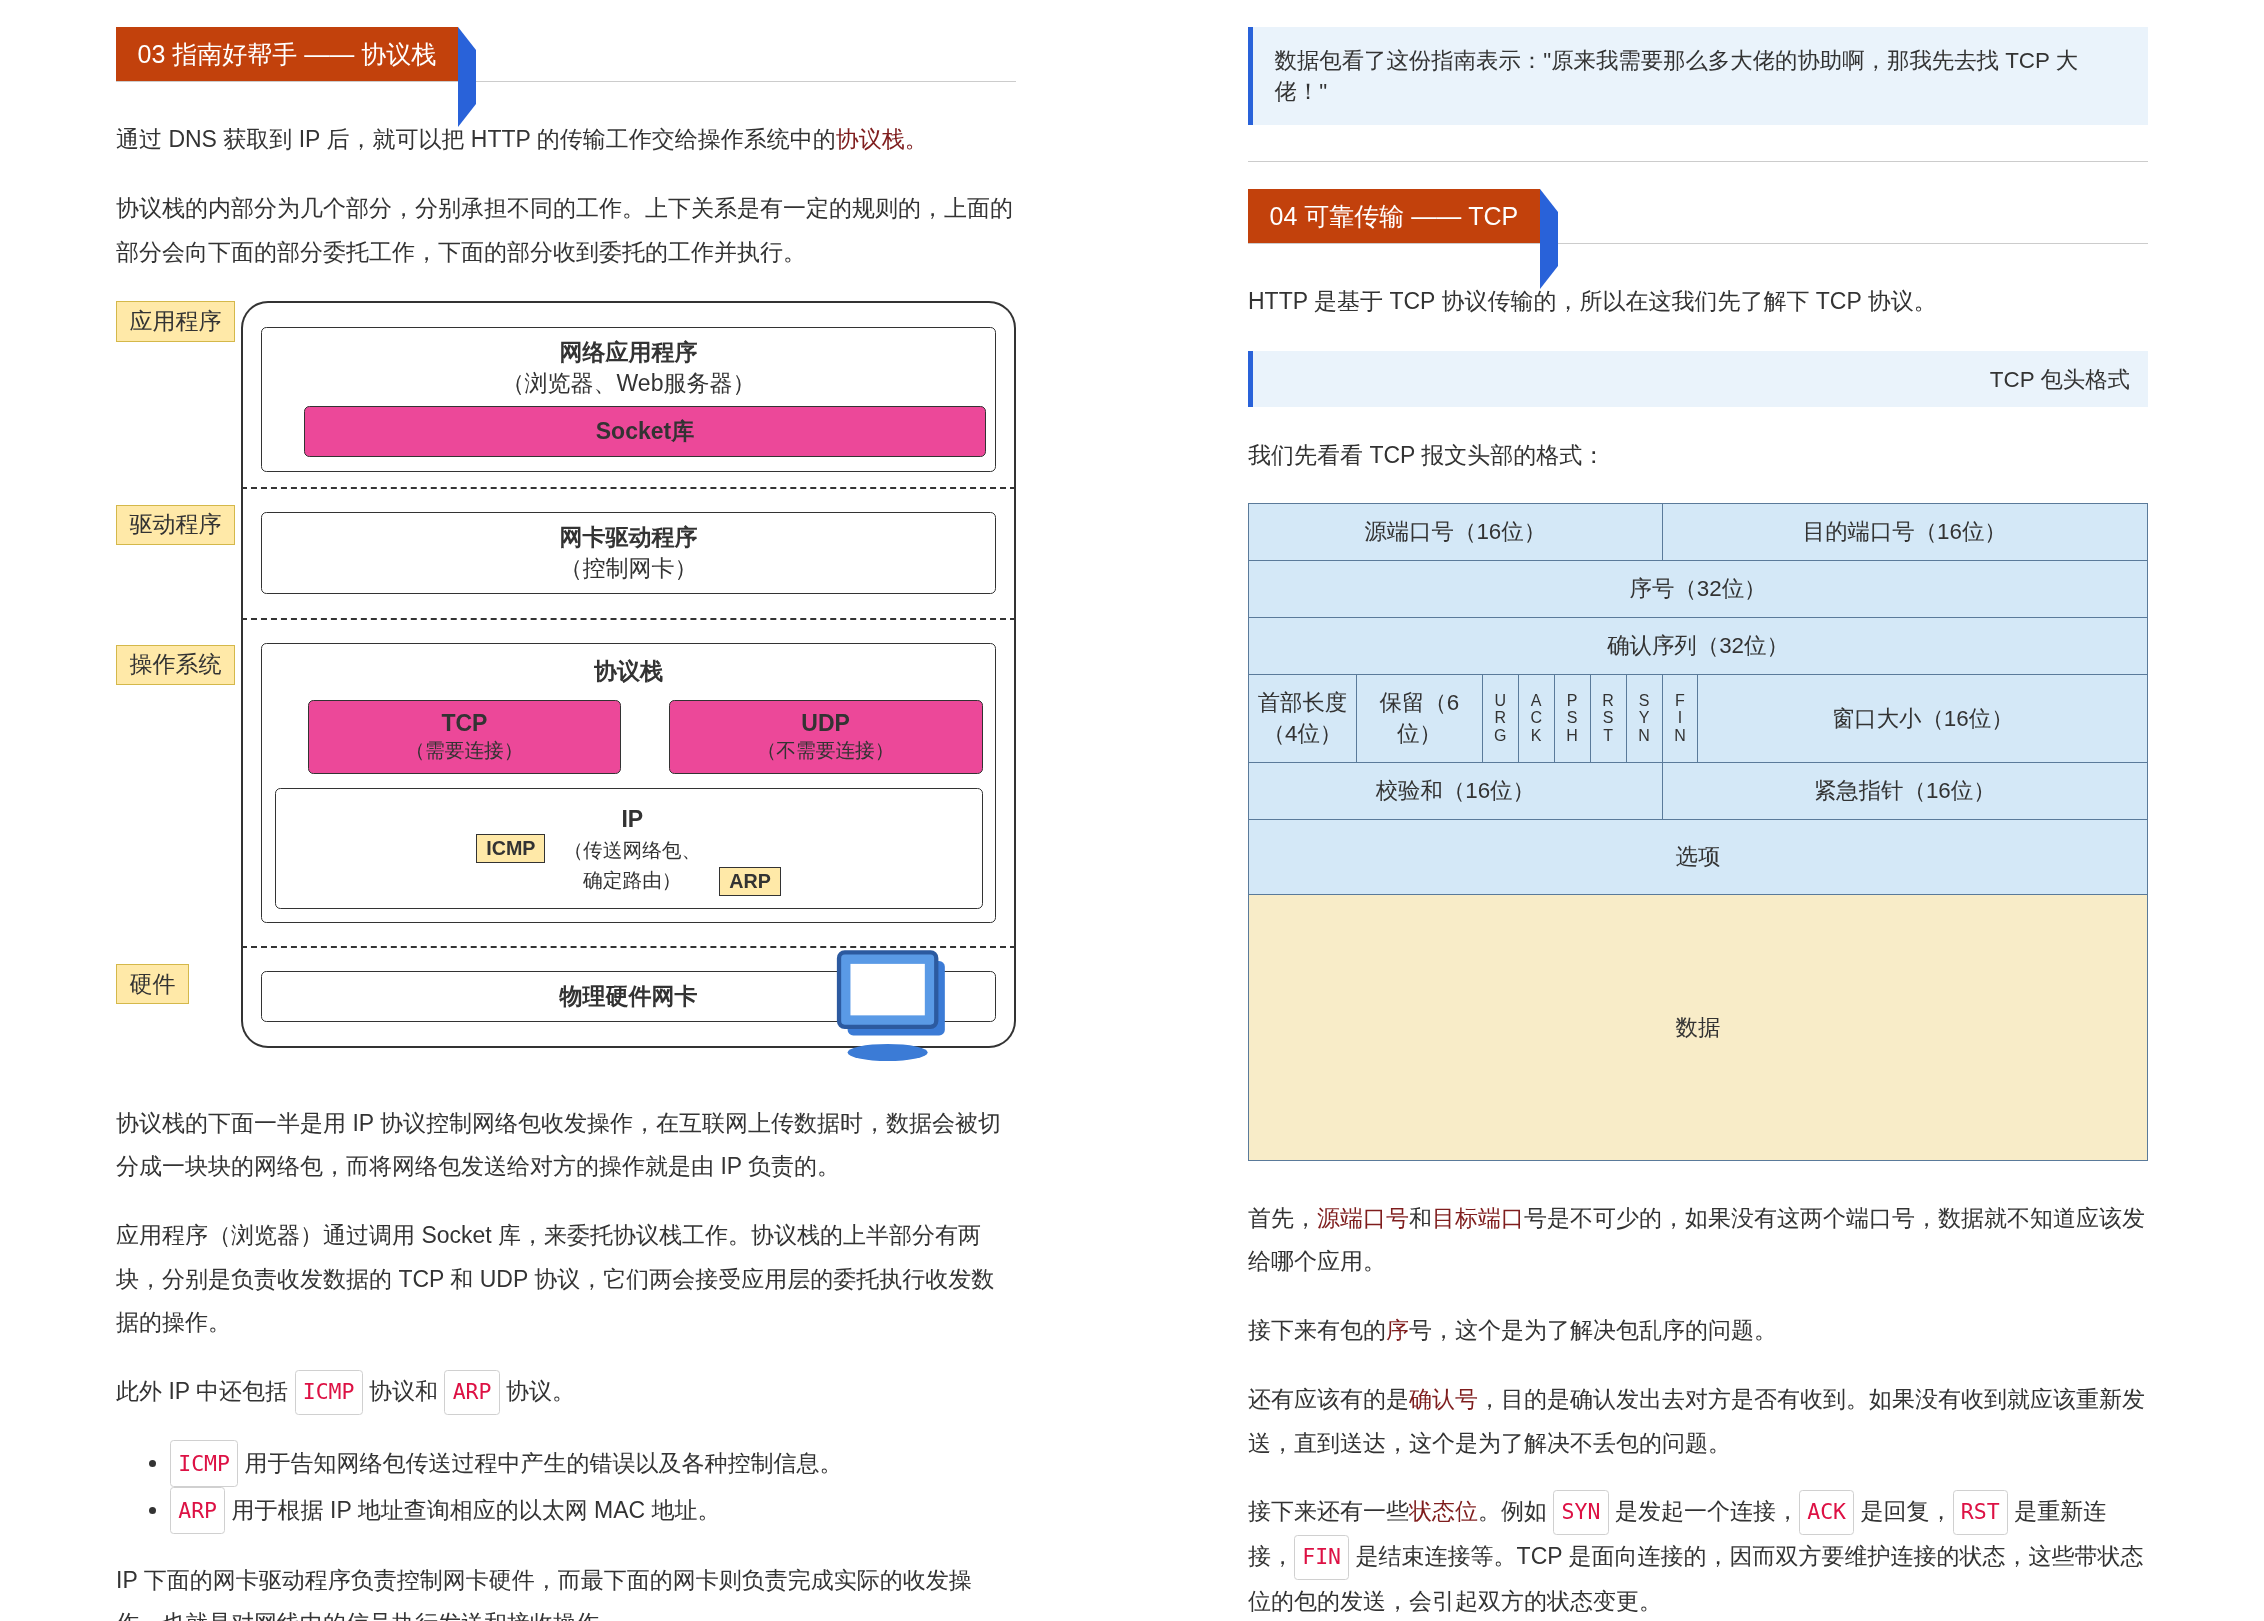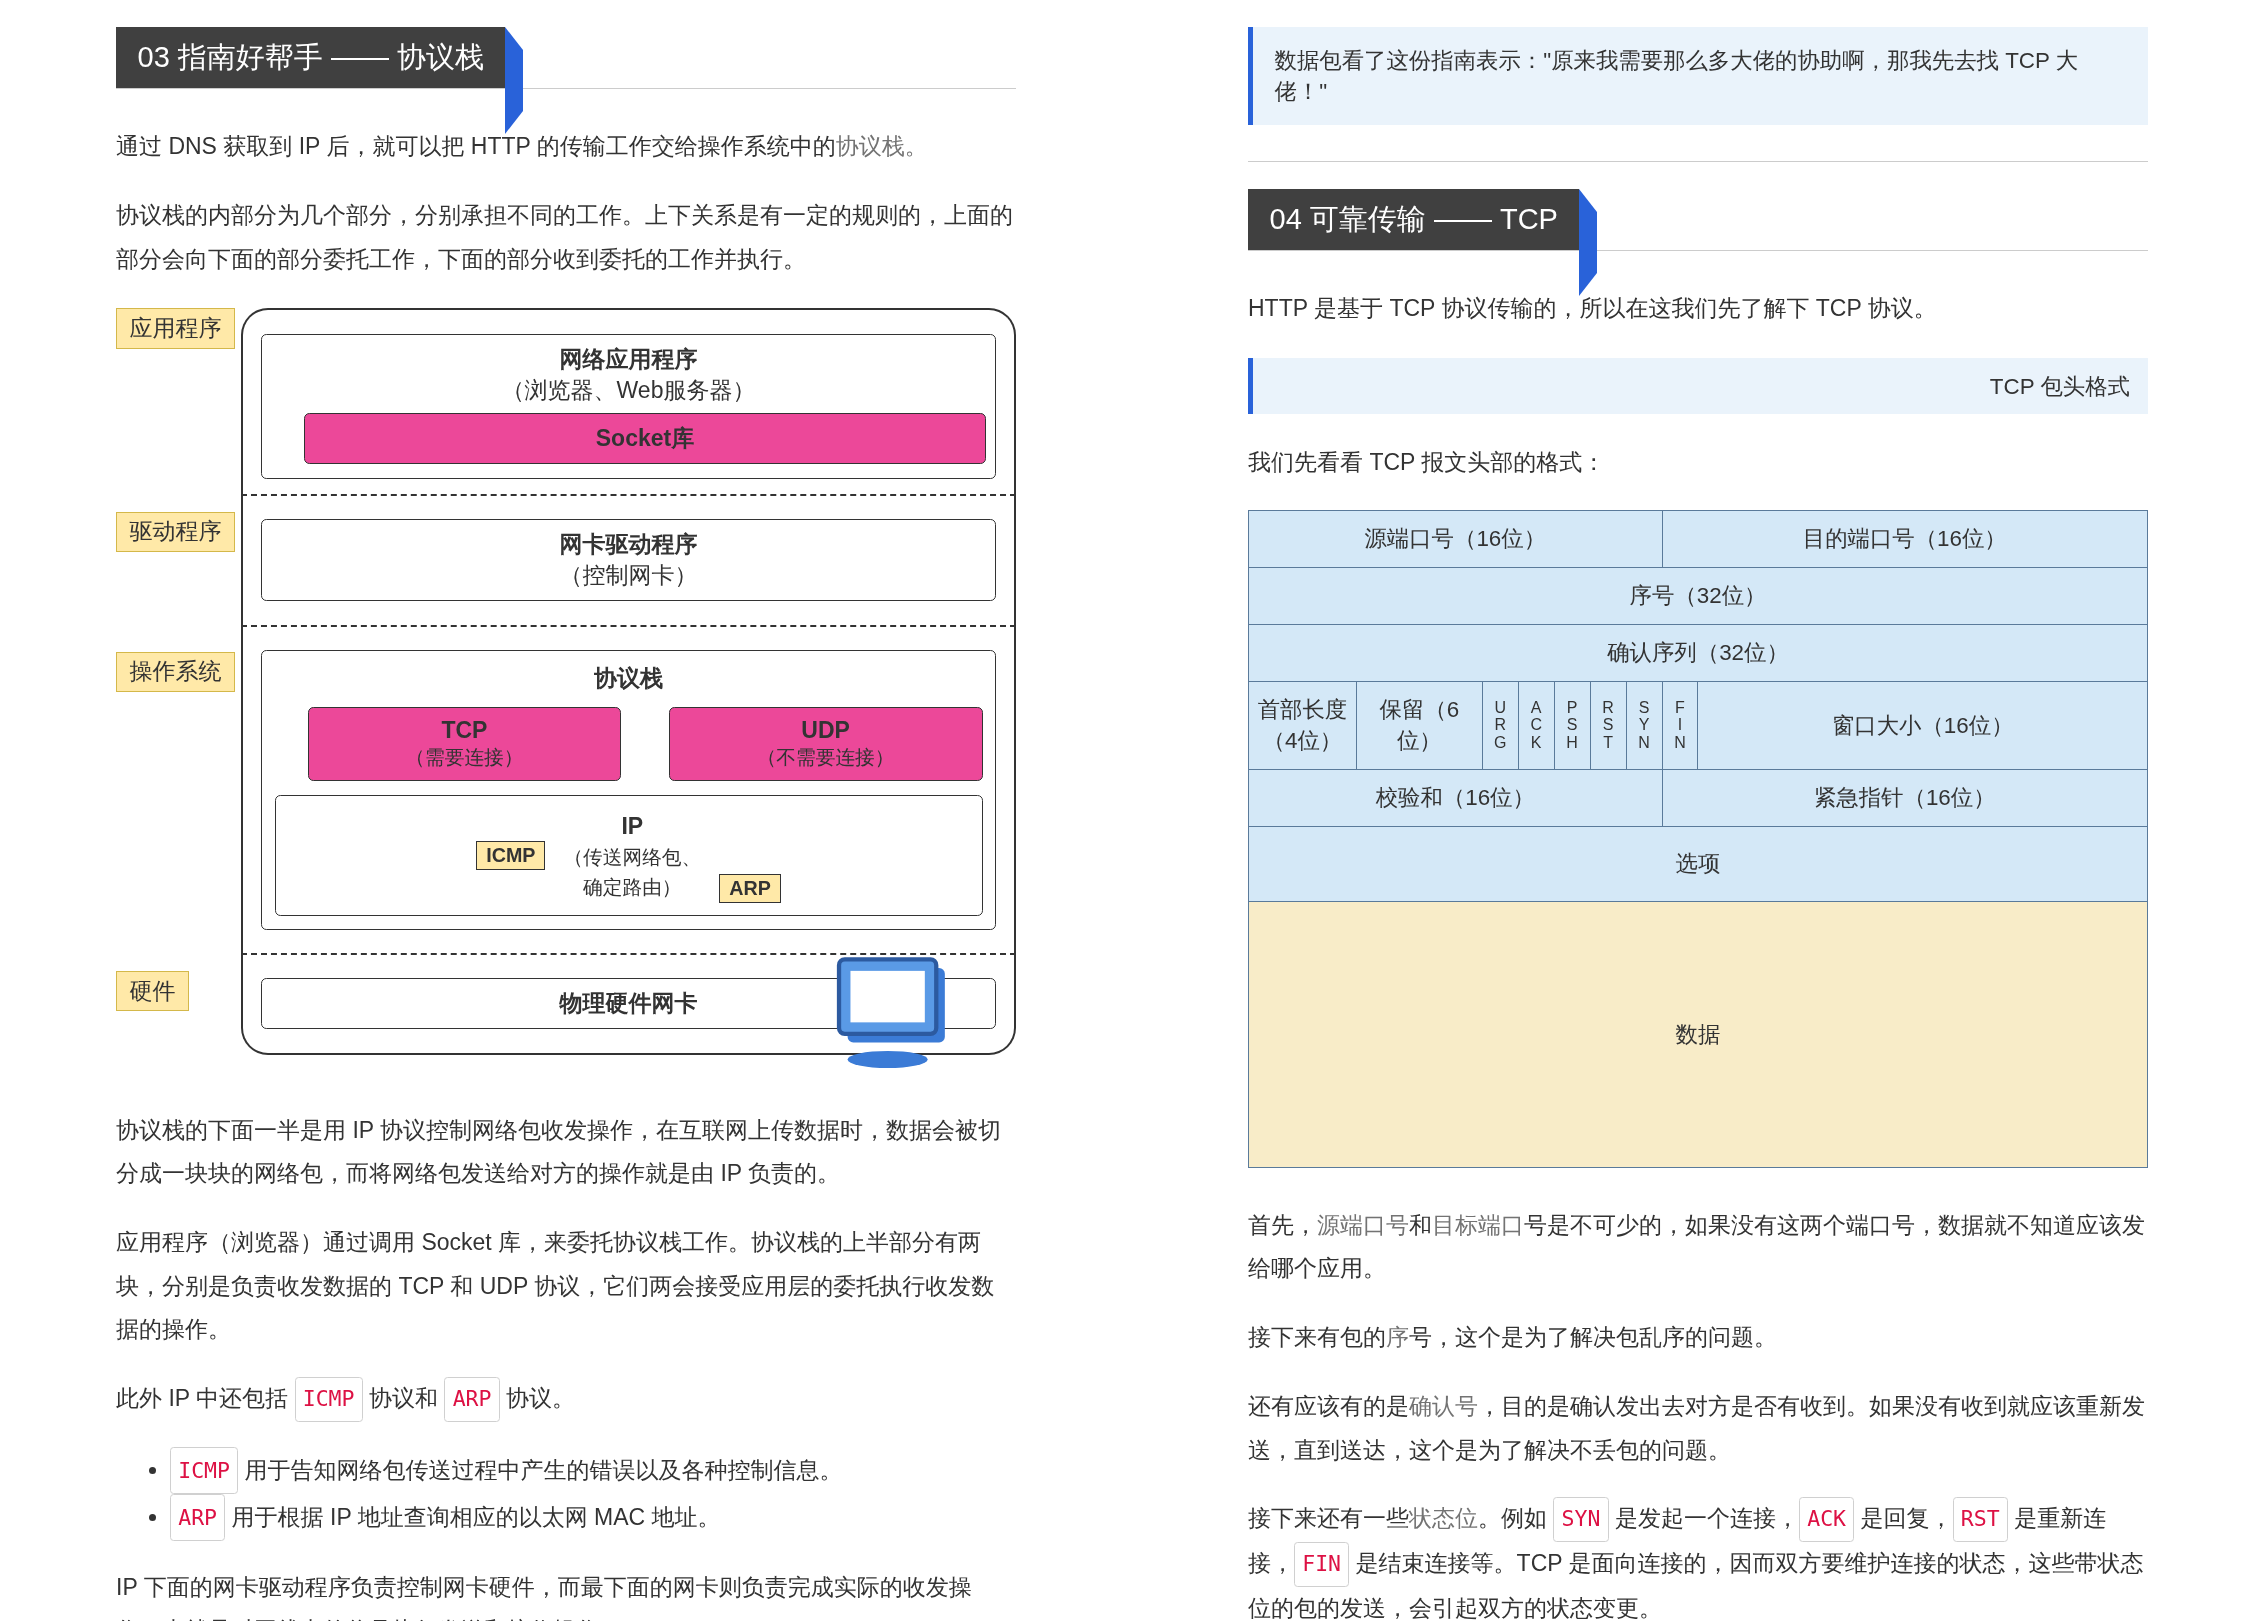--- a/index.html
+++ b/index.html
@@ -1,22 +1,22 @@
 <!DOCTYPE html>
 <html style="font-size:14.3px"><head>
 <meta charset="utf-8">
 <style>
 * { box-sizing: border-box; margin: 0; padding: 0; }
 body { font-family: -apple-system, "PingFang SC", "Microsoft YaHei", sans-serif; font-size: 23px; color: #333; background: #fff; display: flex; width: 2264px; }
 .col { width: 1132px; padding: 27px 116px 27px 116px; }
 .section-header { display: flex; align-items: center; margin-bottom: 36px; border-bottom: 0.9px solid #ccc; }
-.section-tab { background: #404040; color: #fff; padding: 10.7px 21.5px; font-size: 29px; position: relative; }
+.section-tab { background: #c2410c; color: #fff; padding: 10.7px 21.5px; font-size: 25px; position: relative; }
 .section-tab::after { content: ''; position: absolute; right: -18px; top: 0; border-left: 18px solid #2962d9; border-top: 23px solid transparent; border-bottom: 23px solid transparent; height: 100%; }
 p { line-height: 1.9; margin-bottom: 25px; }
-.link { color: #737373; }
+.link { color: #7f1d1d; }
 .tag { display: inline-block; border: 0.9px solid #d0d0d0; border-radius: 3.6px; padding: 0.9px 7.2px; font-family: Consolas, monospace; font-size: 21.5px; }
 .tag-red { color: #d14; }
 .quote-box { background: #eaf3fb; border-left: 5.4px solid #2962d9; padding: 18px 21.5px; margin-bottom: 36px; font-size: 22.4px; }
 .sub-header { background: #eaf3fb; border-left: 5.4px solid #2962d9; padding: 12.5px 18px; margin: 27px 0; font-size: 22.4px; text-align: right; }
 ul { list-style: disc; margin-left: 54px; margin-bottom: 25px; }
 li { line-height: 2; }
 
 
 .layer-diagram { position: relative; margin: 27px 0 54px 0; }
 .layer-row { display: flex; align-items: flex-start; }

